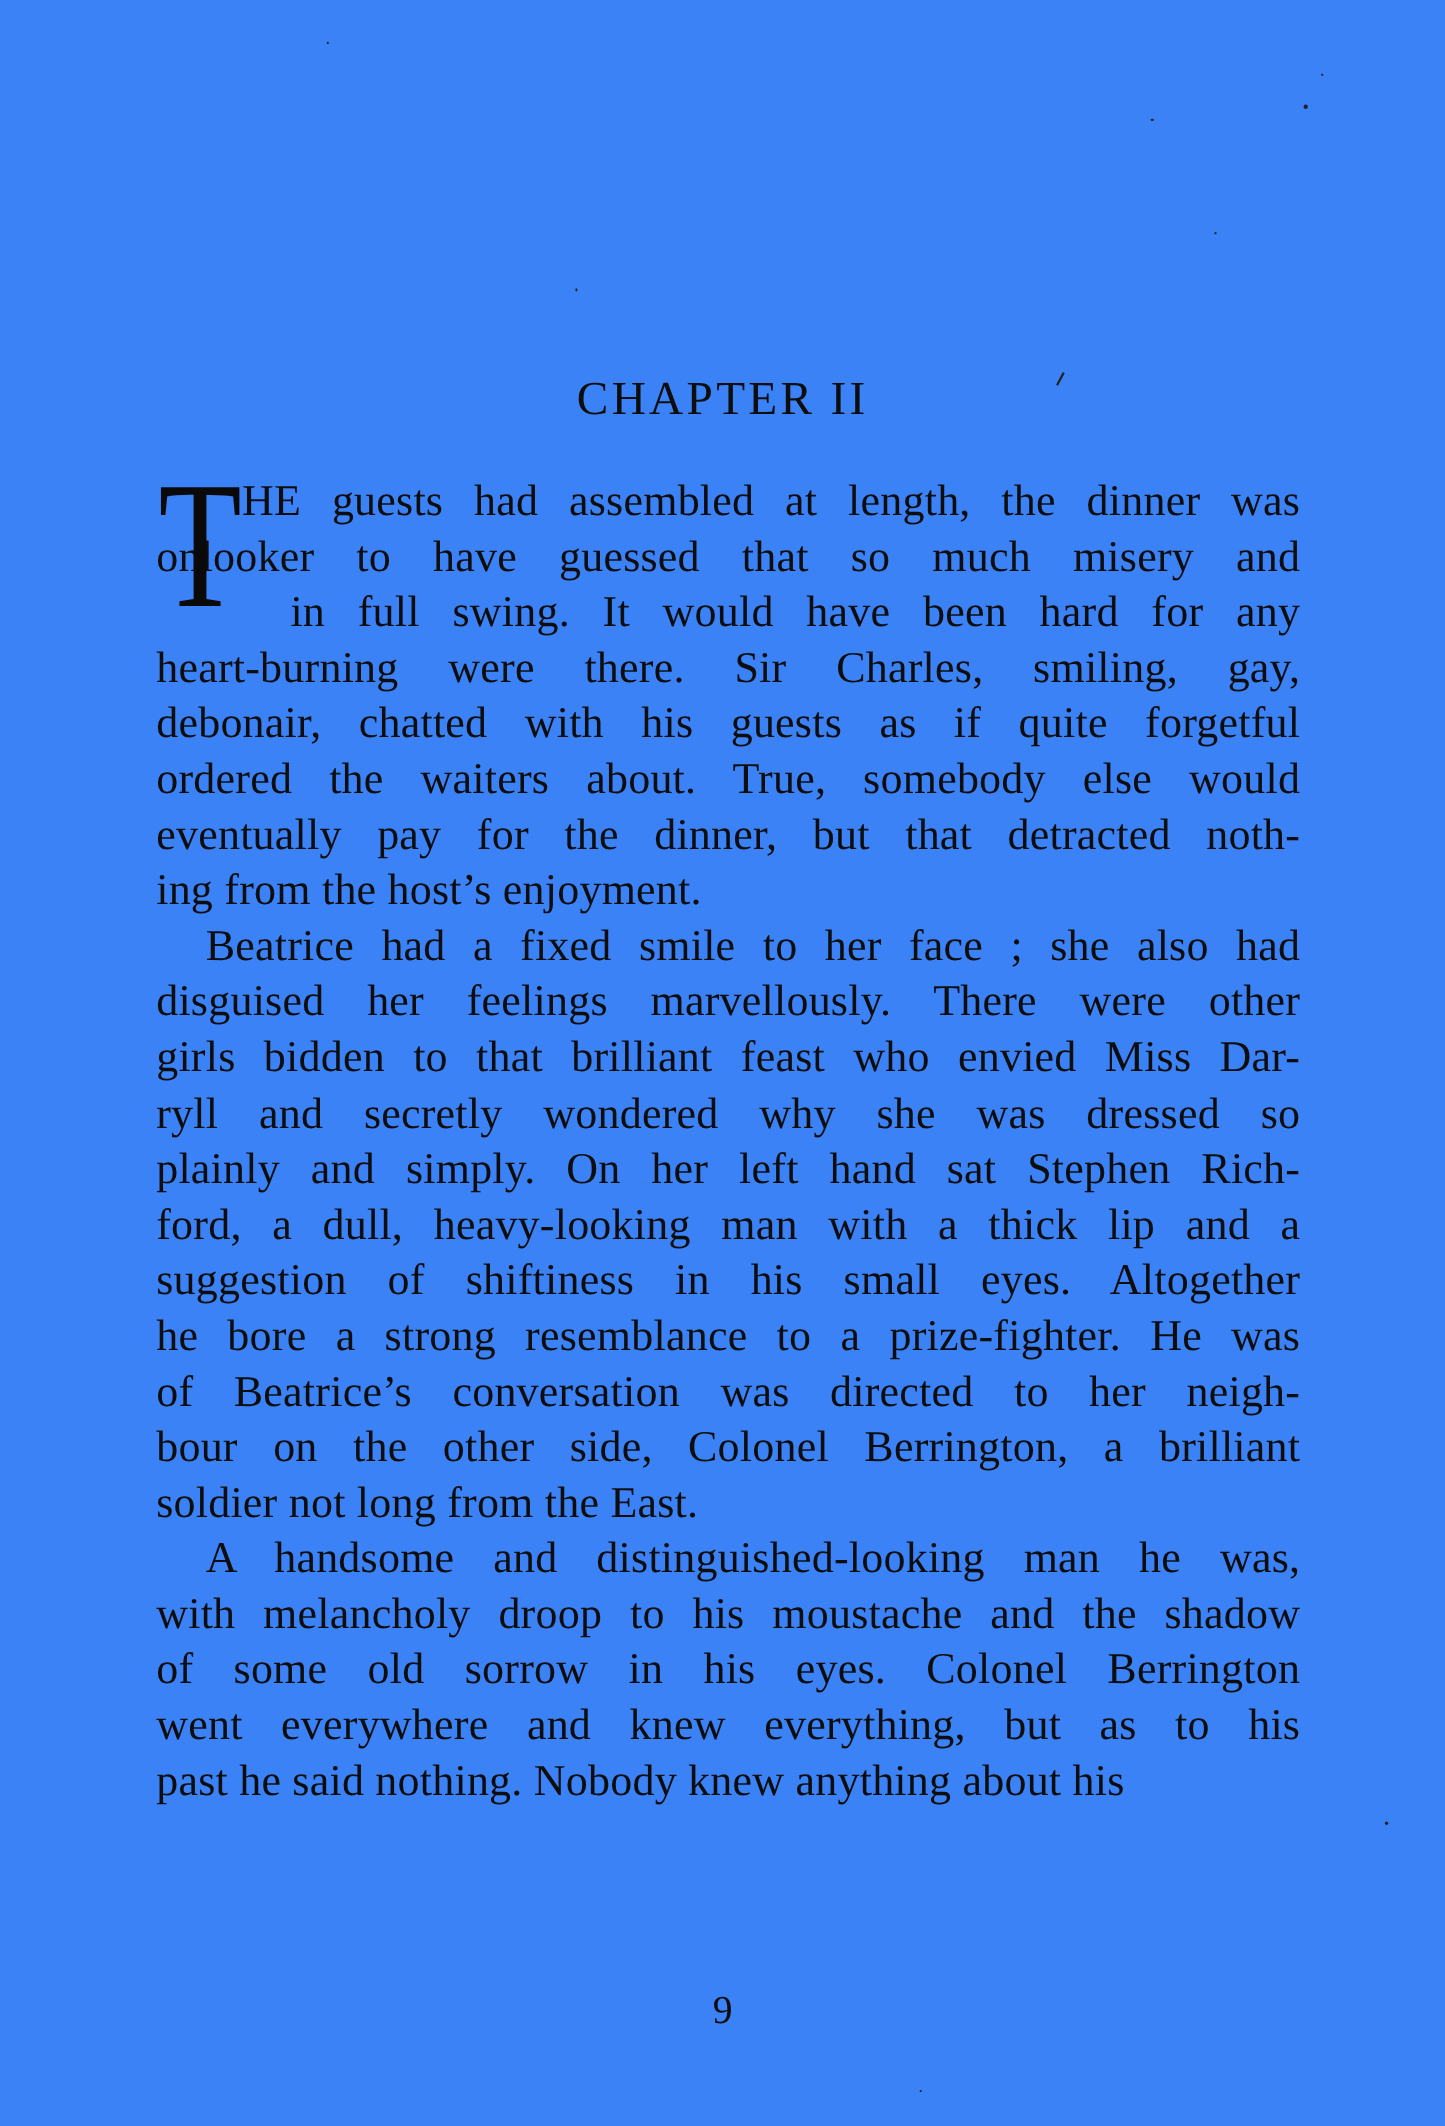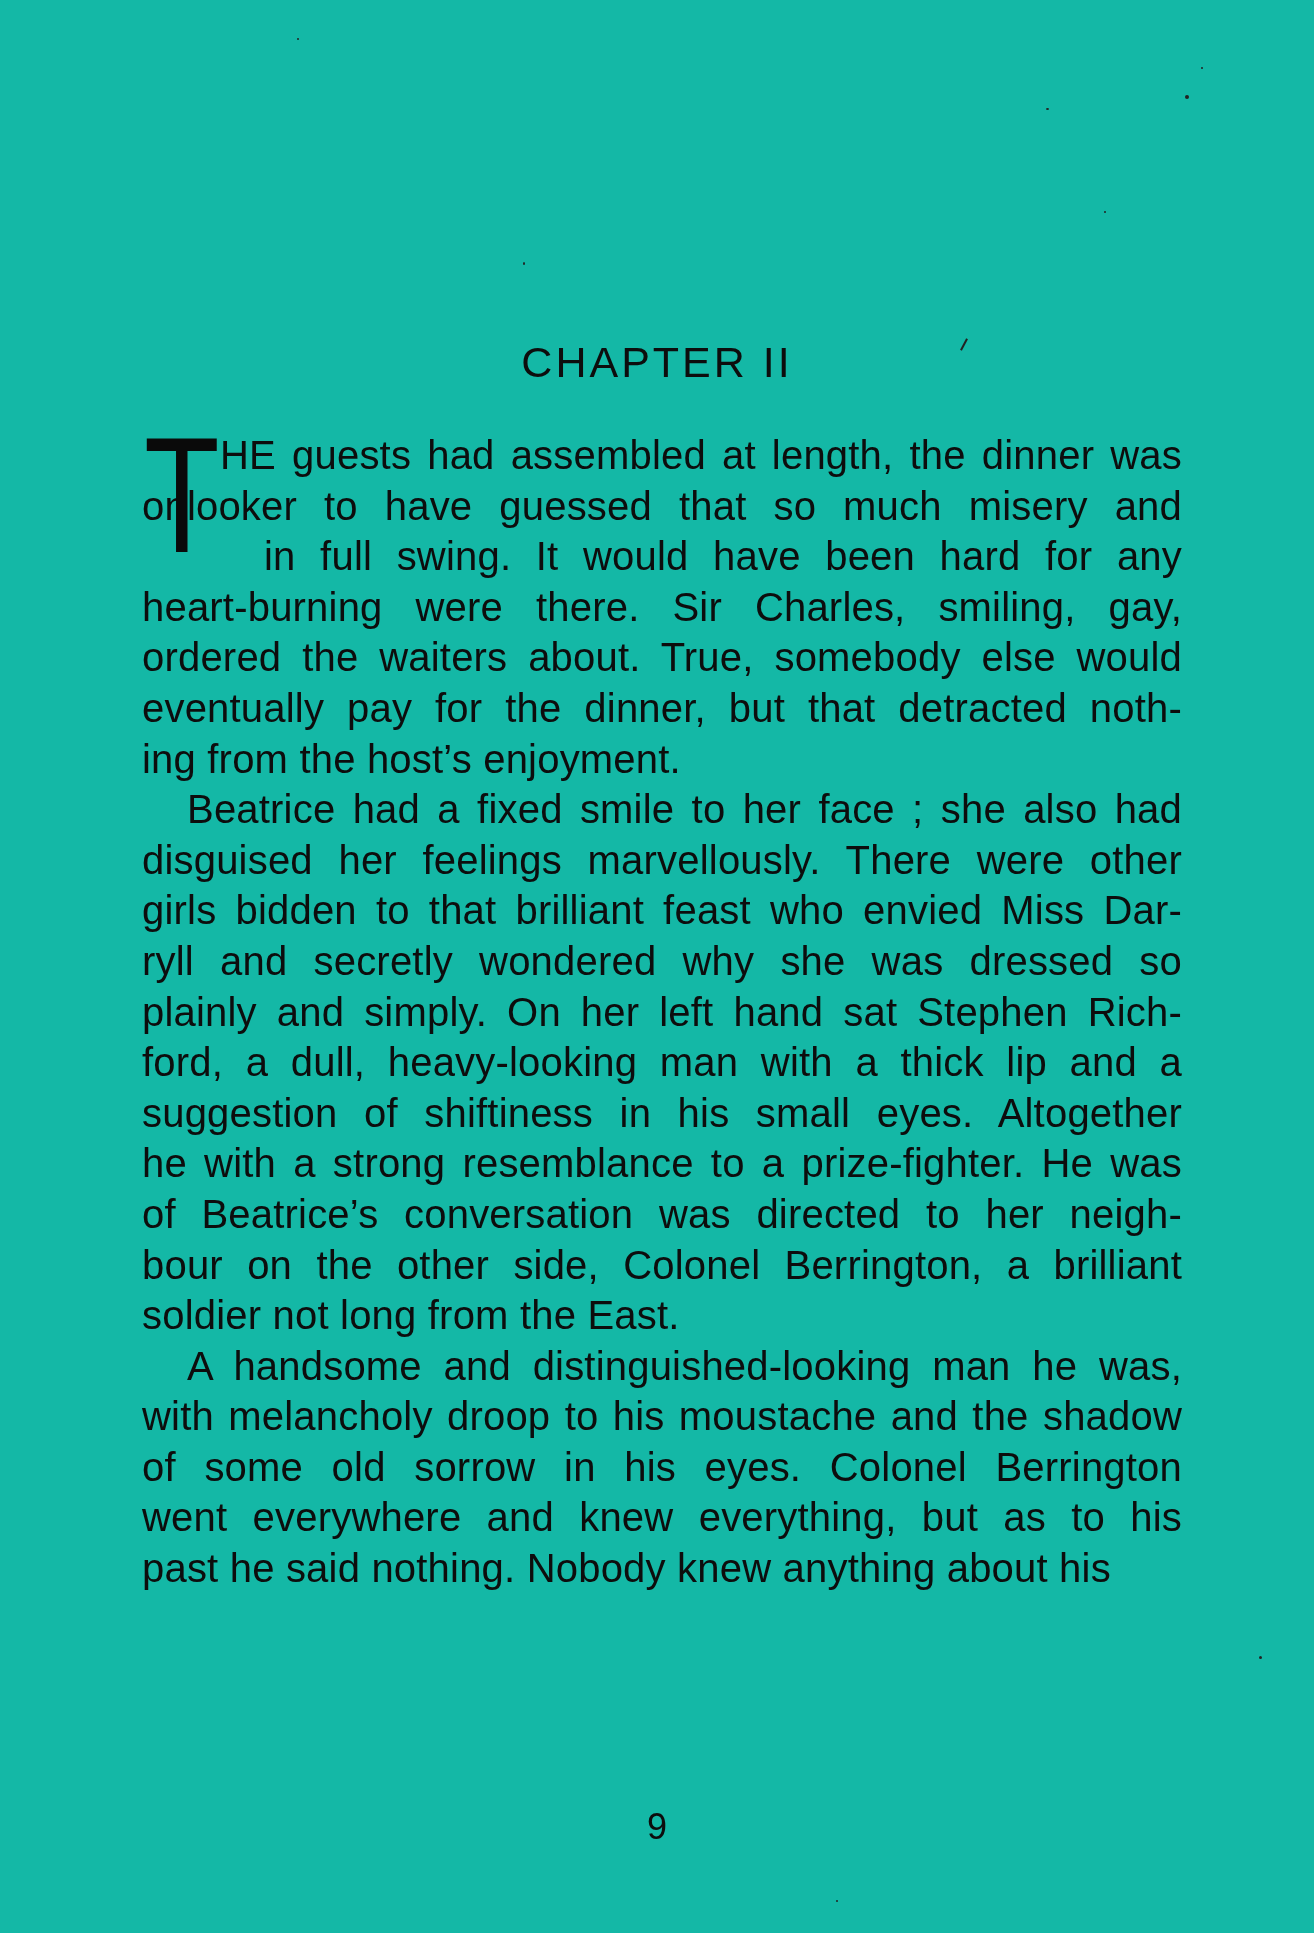--- a/index.html
+++ b/index.html
@@ -4,22 +4,22 @@
 <style>
   html, body {
     margin: 0;
     padding: 0;
     background: #e8e8e8;
   }
   .page {
     position: relative;
     width: 1314px;
     height: 1933px;
-    background: #14b8a6;
-    font-family: Liberation Sans, sans-serif;
+    background: #3b82f6;
+    font-family: Liberation Serif, serif;
     color: #0d0d0d;
     overflow: hidden;
   }
   .heading {
     position: absolute;
     top: 338px;
     left: 0;
     width: 100%;
     margin: 0;
     text-align: center;
@@ -87,31 +87,32 @@
 <div class="page">
   <h1 class="heading">CHAPTER II</h1>
 
   <div class="body-col">
     <span class="dropcap">T</span>
 
   <div class="line l1">HE guests had assembled at length, the dinner was</div>
       <div class="line">onlooker to have guessed that so much misery and</div>
       <div class="line l2">in full swing.  It would have been hard for any</div>
       <div class="line">heart-burning were there.  Sir Charles, smiling, gay,</div>
+      <div class="line">debonair, chatted with his guests as if quite forgetful</div>
       <div class="line">ordered the waiters about.  True, somebody else would</div>
       <div class="line">eventually pay for the dinner, but that detracted noth-</div>
       <div class="line para-end">ing from the host’s enjoyment.</div>
       <div class="line indent">Beatrice had a fixed smile to her face ; she also had</div>
       <div class="line">disguised her feelings marvellously.  There were other</div>
       <div class="line">girls bidden to that brilliant feast who envied Miss Dar-</div>
       <div class="line">ryll and secretly wondered why she was dressed so</div>
       <div class="line">plainly and simply.  On her left hand sat Stephen Rich-</div>
       <div class="line">ford, a dull, heavy-looking man with a thick lip and a</div>
       <div class="line">suggestion of shiftiness in his small eyes.  Altogether</div>
-      <div class="line">he with a strong resemblance to a prize-fighter.  He was</div>
+      <div class="line">he bore a strong resemblance to a prize-fighter.  He was</div>
       <div class="line">of Beatrice’s conversation was directed to her neigh-</div>
       <div class="line">bour on the other side, Colonel Berrington, a brilliant</div>
       <div class="line para-end">soldier not long from the East.</div>
       <div class="line indent">A handsome and distinguished-looking man he was,</div>
       <div class="line">with melancholy droop to his moustache and the shadow</div>
       <div class="line">of some old sorrow in his eyes.  Colonel Berrington</div>
       <div class="line">went everywhere and knew everything, but as to his</div>
       <div class="line para-end">past he said nothing.  Nobody knew anything about his</div>
     </div>
 

